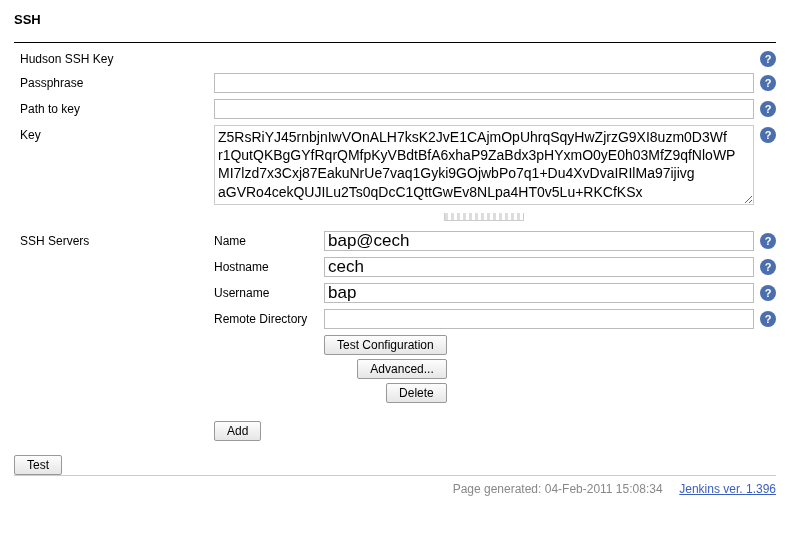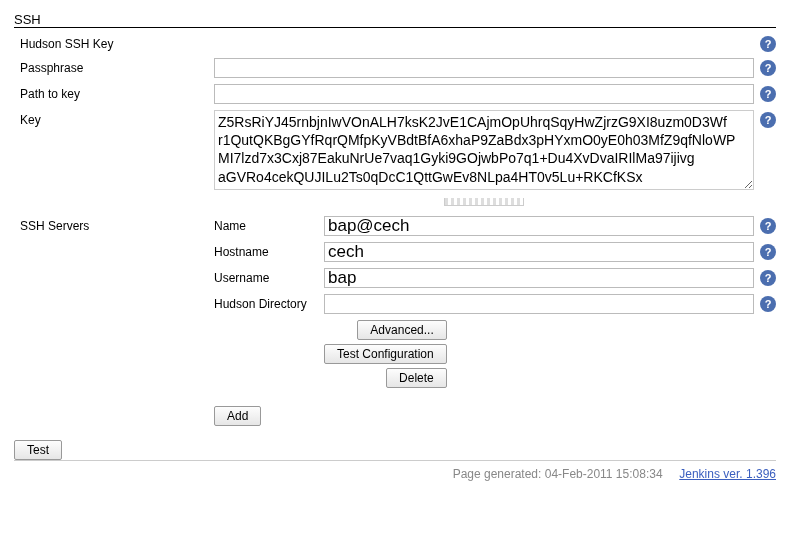--- a/index.html
+++ b/index.html
@@ -6,23 +6,23 @@
   body {
     margin: 0;
     padding: 12px 14px 8px 14px;
     font-family: Arial, Helvetica, sans-serif;
     font-size: 12px;
     color: #000;
     background: #fff;
     width: 790px;
   }
   .section-title {
-    font-weight: normal;
+    font-weight: bold;
     font-size: 13px;
-    padding-bottom: 0;
+    padding-bottom: 15px;
     margin-bottom: 6px;
     border-bottom: 1px solid #000;
   }
   .row {
     display: flex;
     align-items: flex-start;
     margin-bottom: 6px;
   }
   .label-col {
     width: 200px;
@@ -221,32 +221,32 @@
 
       <div class="inner-row">
         <div class="inner-label">Username</div>
         <div class="inner-input">
           <input type="text" value="bap" style="">
           <span class="help">?</span>
         </div>
       </div>
 
       <div class="inner-row">
-        <div class="inner-label">Hudson Directory</div>
+        <div class="inner-label">Remote Directory</div>
         <div class="inner-input">
           <input type="text" value="" style="">
           <span class="help">?</span>
         </div>
       </div>
 
       <div class="status-row">
         <div class="inner-label"></div>
         <div class="button-stack">
+          <button>Test Configuration</button>
           <button>Advanced...</button>
-          <button>Test Configuration</button>
           <button>Delete</button>
         </div>
         <span class="help hidden">?</span>
       </div>
     </div>
 
     <div style="margin-top:12px;">
       <button>Add</button>
     </div>
   </div>

